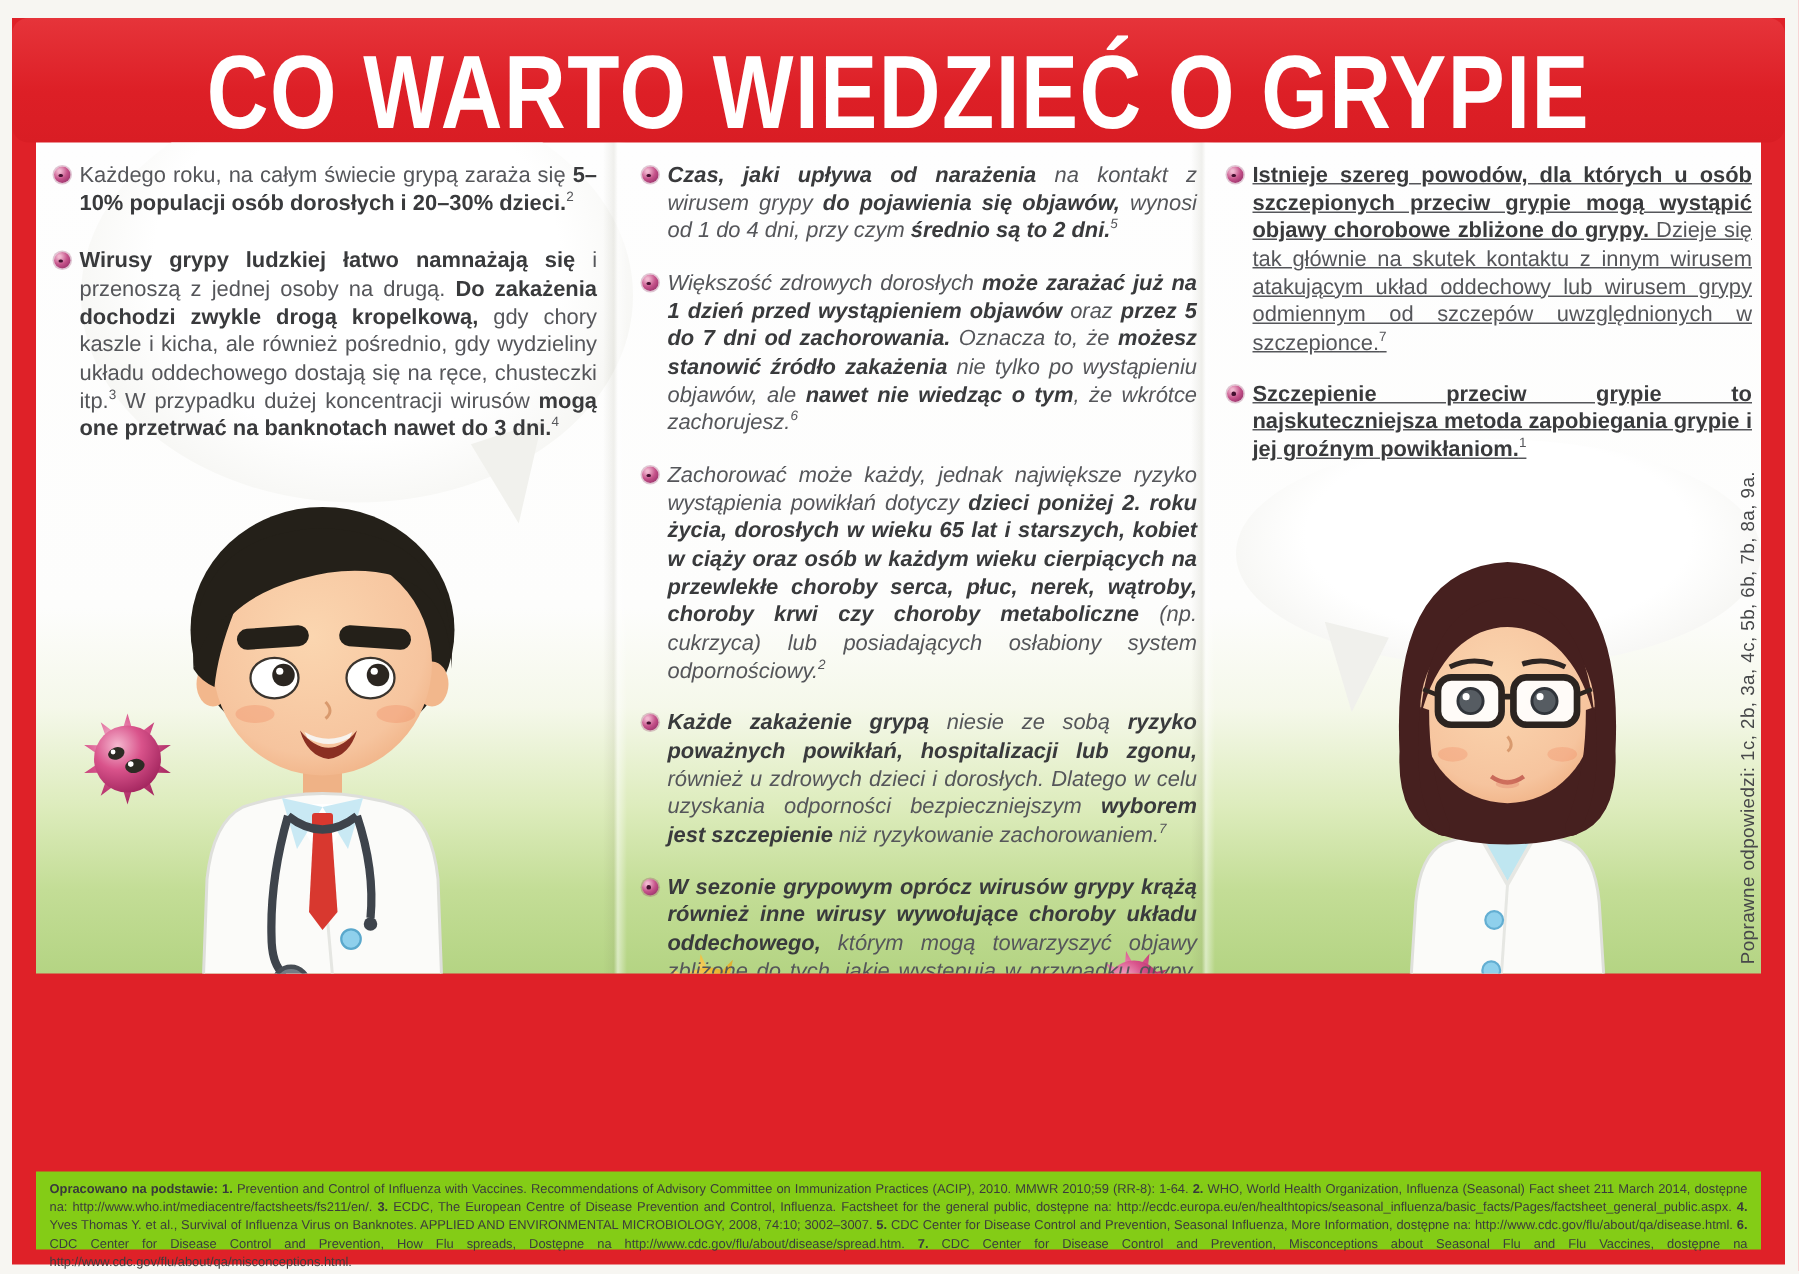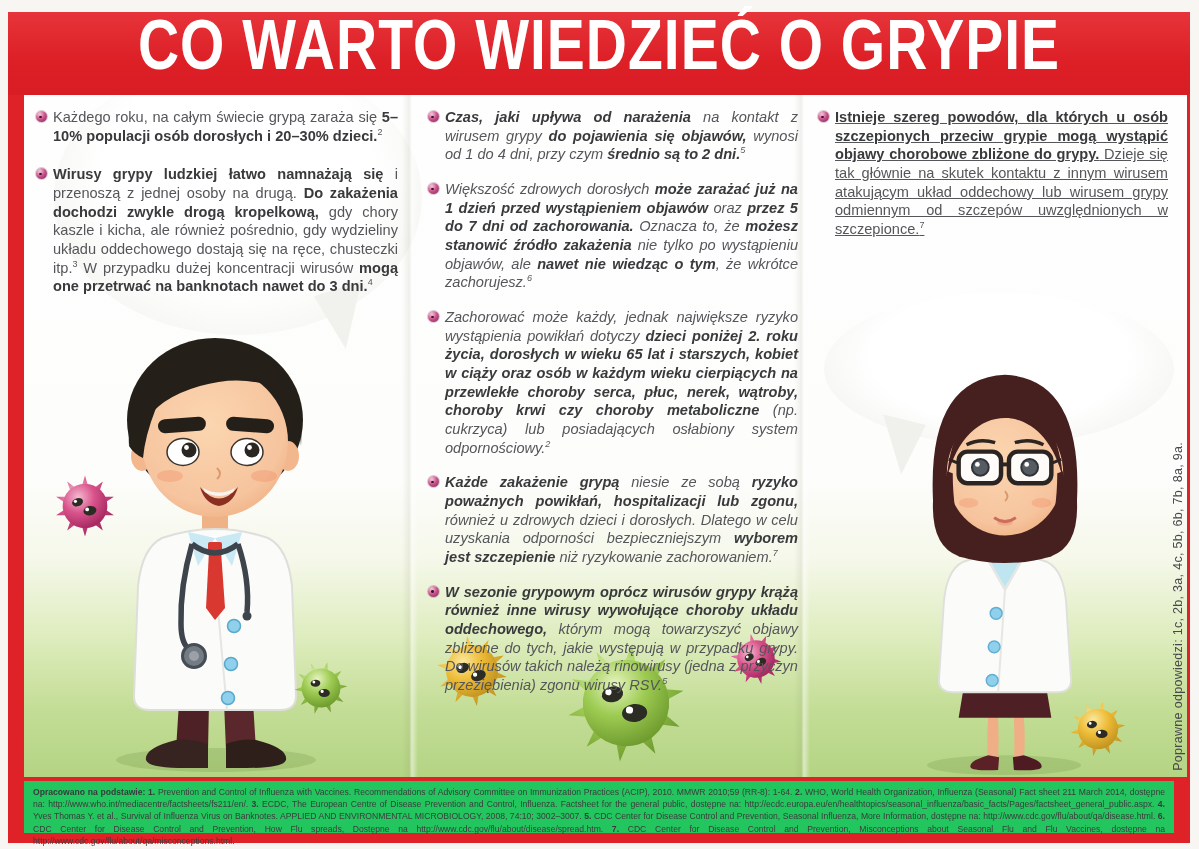--- a/index.html
+++ b/index.html
@@ -1,23 +1,23 @@
 <!DOCTYPE html>
 <html lang="pl"><head>
 <meta charset="utf-8">
 <style>
   html,body{margin:0;padding:0;background:#ffffff;}
   .page{position:relative;width:1199px;height:849px;background:#f7f6f2;overflow:hidden;
         font-family:"Liberation Sans",sans-serif;}
   .frame{position:absolute;left:8px;top:12px;right:9px;bottom:6px;background:#df2128;}
-  .banner{position:absolute;left:0;right:0;top:0;height:83px;display:flex;align-items:flex-start;justify-content:center;
-          background:linear-gradient(180deg,#e6343a 0%,#dd1f26 60%,#d91d24 100%);}
+  .banner{position:absolute;left:0;right:0;top:0;height:83px;display:flex;align-items:flex-end;justify-content:center;
+          background:linear-gradient(180deg,#e6343a 0%,#dd1f26 60%,#d91d24 100%);border-radius:11px;}
   .banner h1{margin:0;color:#ffffff;font-size:57px;font-weight:bold;letter-spacing:1px;white-space:nowrap;
              transform:scaleY(1.22);}
-  .content{position:absolute;left:16px;right:3px;top:83px;height:682px;overflow:hidden;
+  .content{position:absolute;left:16px;right:16px;top:83px;height:554px;overflow:hidden;
            background:linear-gradient(180deg,#fefefe 0%,#fdfdfc 56%,#f5f8ea 68%,#ddecbc 80%,#c3dd96 90%,#b4d483 100%);}
   .fold{position:absolute;top:0;bottom:0;width:16px;z-index:2;
         background:linear-gradient(90deg,rgba(110,110,80,0) 0%,rgba(110,110,80,0.10) 45%,rgba(255,255,255,0.5) 62%,rgba(110,110,80,0) 100%);}
   .fold-1{left:378px;} .fold-2{left:770px;}
 
   
   .bubble{position:absolute;border-radius:50%;z-index:1;
           background:radial-gradient(ellipse at 50% 42%,#ffffff 52%,#f5f5f2 78%,#e9e9e5 100%);}
   .bubble-left{left:30px;top:-36px;width:368px;height:276px;}
   .bubble-right{left:800px;top:198px;width:350px;height:152px;}
@@ -44,21 +44,21 @@
   .answers{position:absolute;right:2px;bottom:6px;writing-mode:vertical-rl;transform:rotate(180deg);
            font-size:12.5px;color:#47484a;letter-spacing:0.3px;z-index:6;white-space:nowrap;}
 
   
   .art{position:absolute;display:block;}
   .doc-male{left:62px;top:228px;width:258px;height:452px;z-index:3;}
   .doc-female{left:878px;top:258px;width:206px;height:424px;z-index:3;}
   .virus{position:absolute;z-index:4;}
 
   
-  .footer{position:absolute;left:16px;right:16px;top:769px;height:52px;background:#22c55e;
+  .footer{position:absolute;left:16px;right:16px;top:769px;height:52px;background:#84cc16;
           padding:5px 9px;box-sizing:border-box;z-index:2;}
   .foot{font-size:8.6px;line-height:1.42;color:#3c3c3c;text-align:justify;}
   .hidden-defs{position:absolute;width:0;height:0;overflow:hidden;}
 </style>
 </head>
 <body>
 
 <div class="page">
   <div class="frame">
 
@@ -119,20 +119,21 @@
       <ul class="col col-2">
         <li><span class="vb"></span><span class="txt"><span class="b">Czas, jaki upływa od narażenia</span><span> na kontakt z wirusem grypy </span><span class="b">do pojawienia się objawów,</span><span> wynosi od 1 do 4 dni, przy czym </span><span class="b">średnio są to 2 dni.</span><sup>5</sup></span></li>
         <li><span class="vb"></span><span class="txt"><span>Większość zdrowych dorosłych </span><span class="b">może zarażać już na 1 dzień przed wystąpieniem objawów</span><span> oraz </span><span class="b">przez 5 do 7 dni od zachorowania.</span><span> Oznacza to, że </span><span class="b">możesz stanowić źródło zakażenia</span><span> nie tylko po wystąpieniu objawów, ale </span><span class="b">nawet nie wiedząc o tym</span><span>, że wkrótce zachorujesz.</span><sup>6</sup></span></li>
         <li><span class="vb"></span><span class="txt"><span>Zachorować może każdy, jednak największe ryzyko wystąpienia powikłań dotyczy </span><span class="b">dzieci poniżej 2. roku życia, dorosłych w wieku 65 lat i starszych, kobiet w ciąży oraz osób w każdym wieku cierpiących na przewlekłe choroby serca, płuc, nerek, wątroby, choroby krwi czy choroby metaboliczne</span><span> (np. cukrzyca) lub posiadających osłabiony system odpornościowy.</span><sup>2</sup></span></li>
         <li><span class="vb"></span><span class="txt"><span class="b">Każde zakażenie grypą</span><span> niesie ze sobą </span><span class="b">ryzyko poważnych powikłań, hospitalizacji lub zgonu,</span><span> również u zdrowych dzieci i dorosłych. Dlatego w celu uzyskania odporności bezpieczniejszym </span><span class="b">wyborem jest szczepienie</span><span> niż ryzykowanie zachorowaniem.</span><sup>7</sup></span></li>
         <li><span class="vb"></span><span class="txt"><span class="b">W sezonie grypowym oprócz wirusów grypy krążą również inne wirusy wywołujące choroby układu oddechowego,</span><span> którym mogą towarzyszyć objawy zbliżone do tych, jakie występują w przypadku grypy. Do wirusów takich należą rinowirusy (jedna z przyczyn przeziębienia) zgonu wirusy RSV.</span><sup>5</sup></span></li>
       </ul>
 
       <ul class="col col-3">
         <li><span class="vb"></span><span class="txt"><span class="b">Istnieje szereg powodów, dla których u osób szczepionych przeciw grypie mogą wystąpić objawy chorobowe zbliżone do grypy.</span><span> Dzieje się tak głównie na skutek kontaktu z innym wirusem atakującym układ oddechowy lub wirusem grypy odmiennym od szczepów uwzględnionych w szczepionce.</span><sup>7</sup></span></li>
+        <li><span class="vb"></span><span class="txt"><span class="b">Szczepienie przeciw grypie to najskuteczniejsza metoda zapobiegania grypie i jej groźnym powikłaniom.</span><sup>1</sup></span></li>
       </ul>
 
       <svg class="art doc-male" viewBox="0 0 258 450">
         <ellipse cx="130" cy="436" rx="100" ry="12" fill="rgba(100,135,60,0.22)"></ellipse>
 
         <path d="M96,330 L90,426 L122,426 L124,330 Z" fill="#4e2127"></path>
         <path d="M136,330 L140,426 L170,426 L164,330 Z" fill="#5a272d"></path>
         <path d="M90,416 Q58,424 60,436 Q62,444 100,444 L122,444 L122,420 Q104,414 90,416 Z" fill="#372420"></path>
         <path d="M170,416 Q202,424 200,436 Q198,444 160,444 L140,444 L140,420 Q156,414 170,416 Z" fill="#2f1f1b"></path>
 

